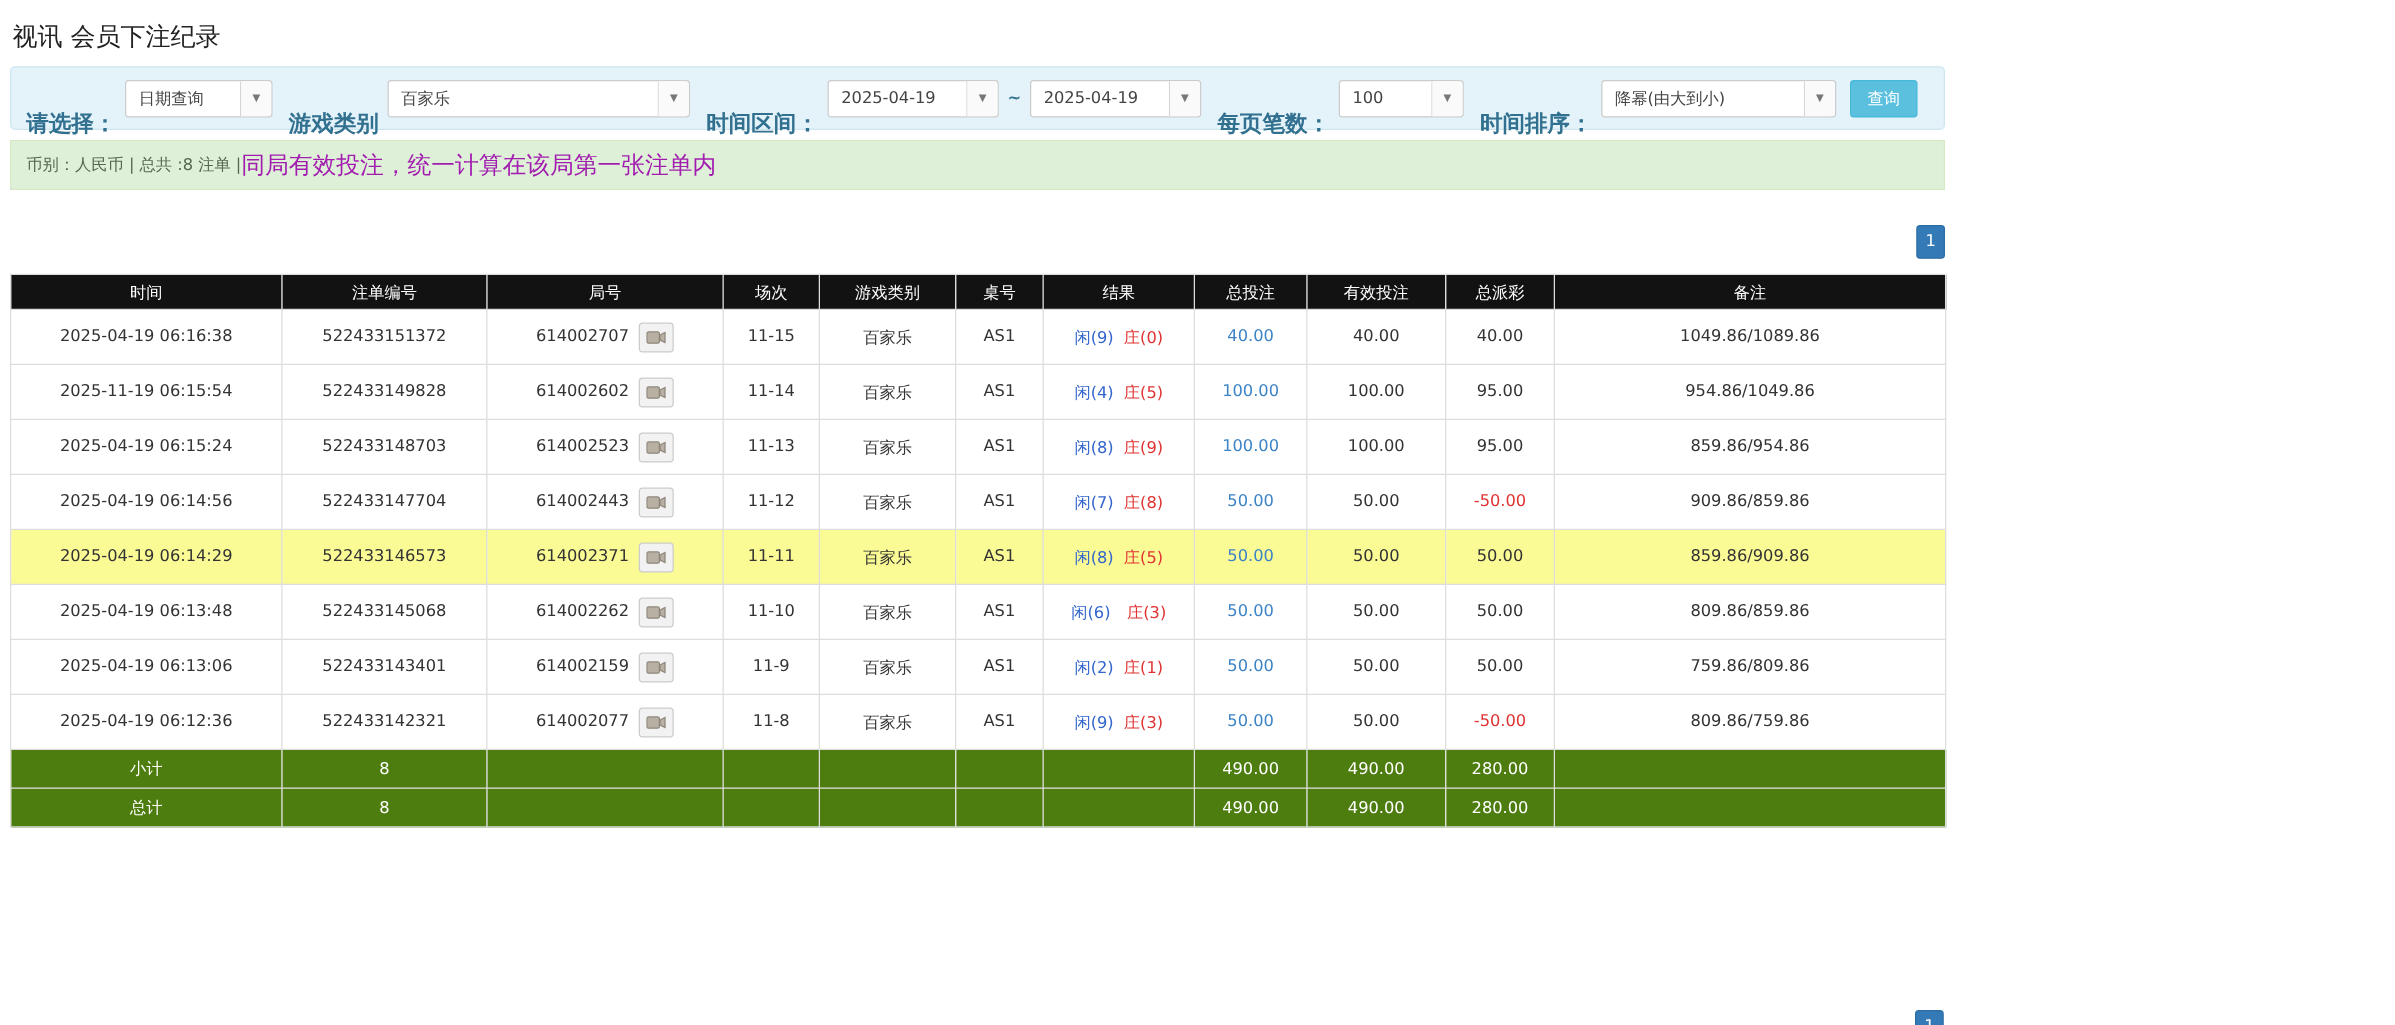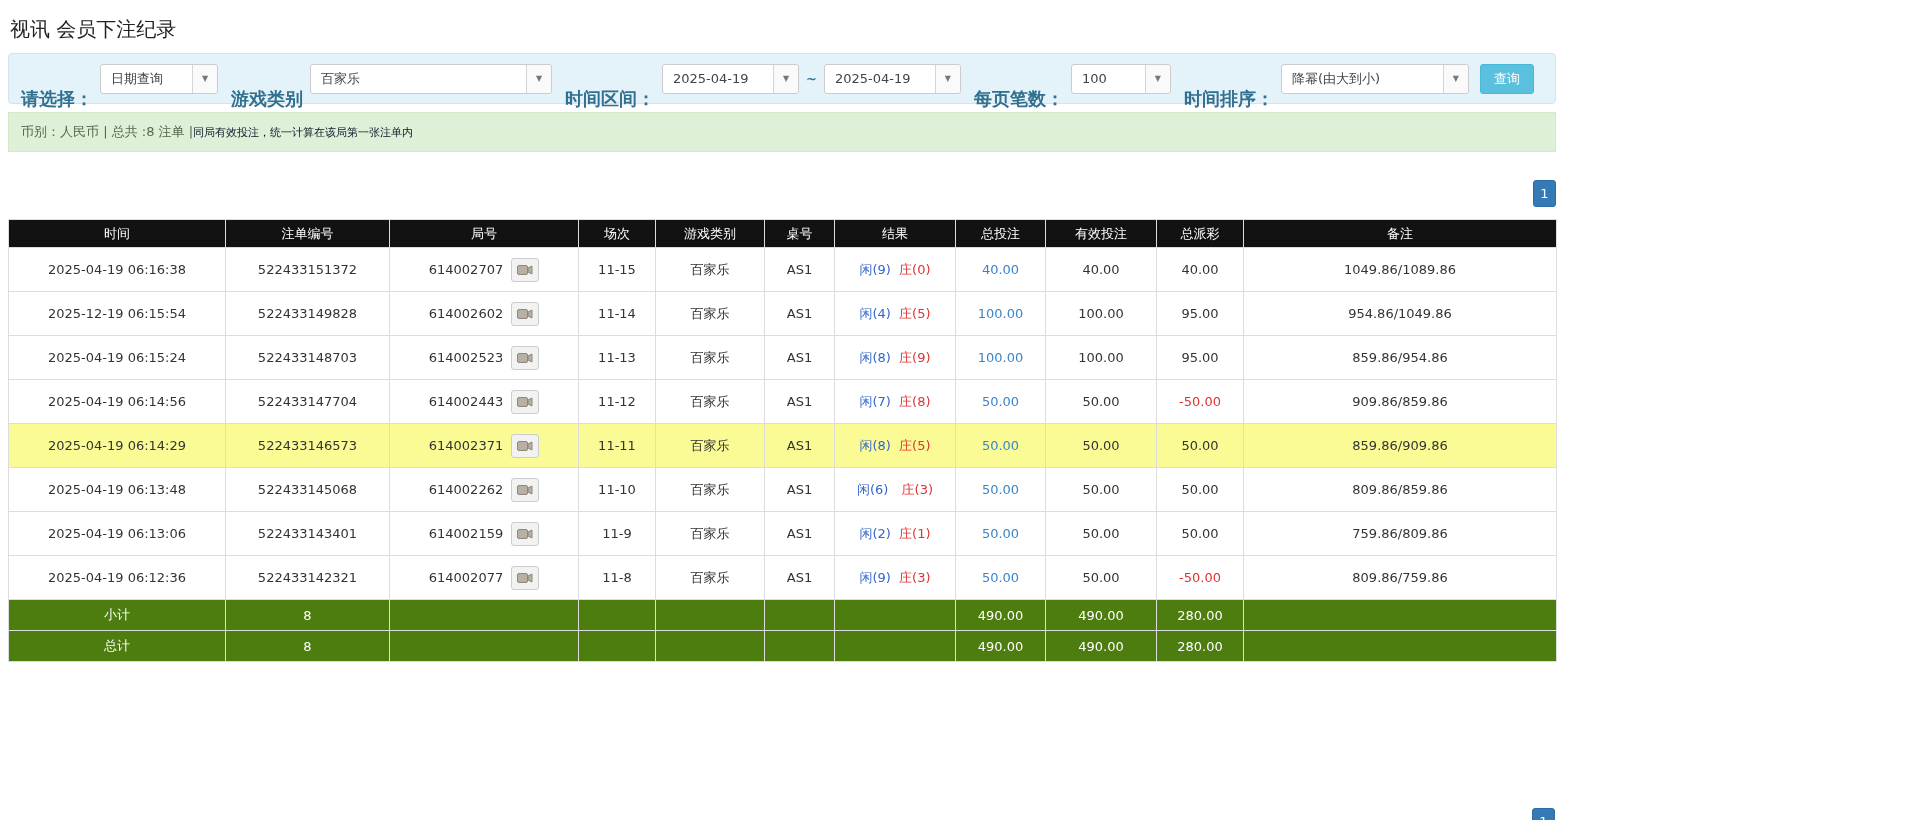--- a/index.html
+++ b/index.html
@@ -101,21 +101,21 @@
     border: 1px solid #d6e9c6;
     border-radius: 0;
     padding: 10px 12px;
     display: flex;
     align-items: center;
     justify-content: flex-start;
     margin-bottom: 28px;
     height: 40px;
   }
   .info-left  { color: #55684f; font-size: 13px; }
-  .info-right { color: #0f172a; font-size: 11px; }
+  .info-right { color: #a21caf; font-size: 19px; }
 
   
   .pagination-row {
     display: flex;
     justify-content: flex-end;
     margin-bottom: 12px;
   }
   .page-btn {
     background: #337ab7;
     border: 1px solid #2e6da4;
@@ -298,21 +298,21 @@
       <span class="banker">庄(0)</span>
     </td>
     <td>
       <a class="bet-link">40.00</a>
     </td>
     <td>40.00</td>
     <td>40.00</td>
     <td>1049.86/1089.86</td>
   </tr>
           <tr>
-    <td>2025-12-19 06:15:54</td>
+    <td>2025-11-19 06:15:54</td>
     <td>522433149828</td>
     <td>
       <span class="round-cell-inner">
         <span>614002602</span>
         <button class="video-btn">
           <svg width="16" height="12" viewBox="0 0 16 12">
             <rect x="0.5" y="1.5" width="10" height="9" rx="1.5" fill="#b9b0a4" stroke="#8f877c" stroke-width="1"></rect>
             <path d="M11 4 L15 2 L15 10 L11 8 Z" fill="#b9b0a4" stroke="#8f877c" stroke-width="1"></path>
           </svg>
         </button>

